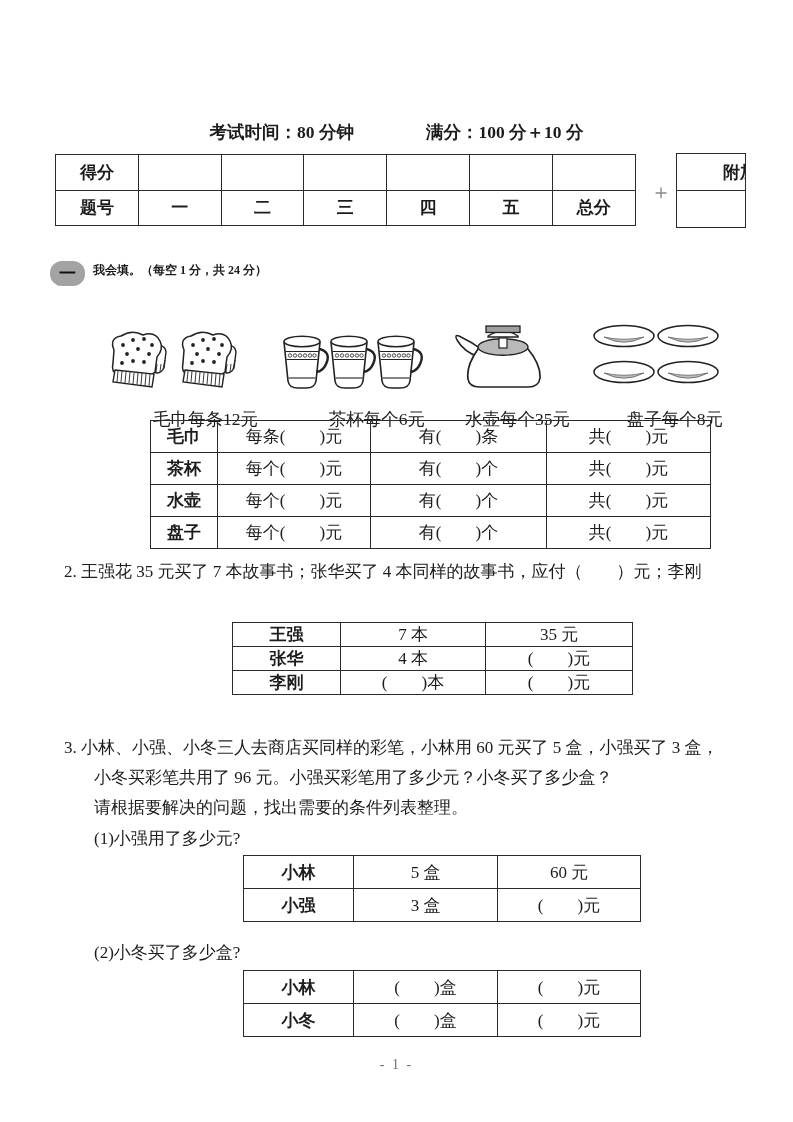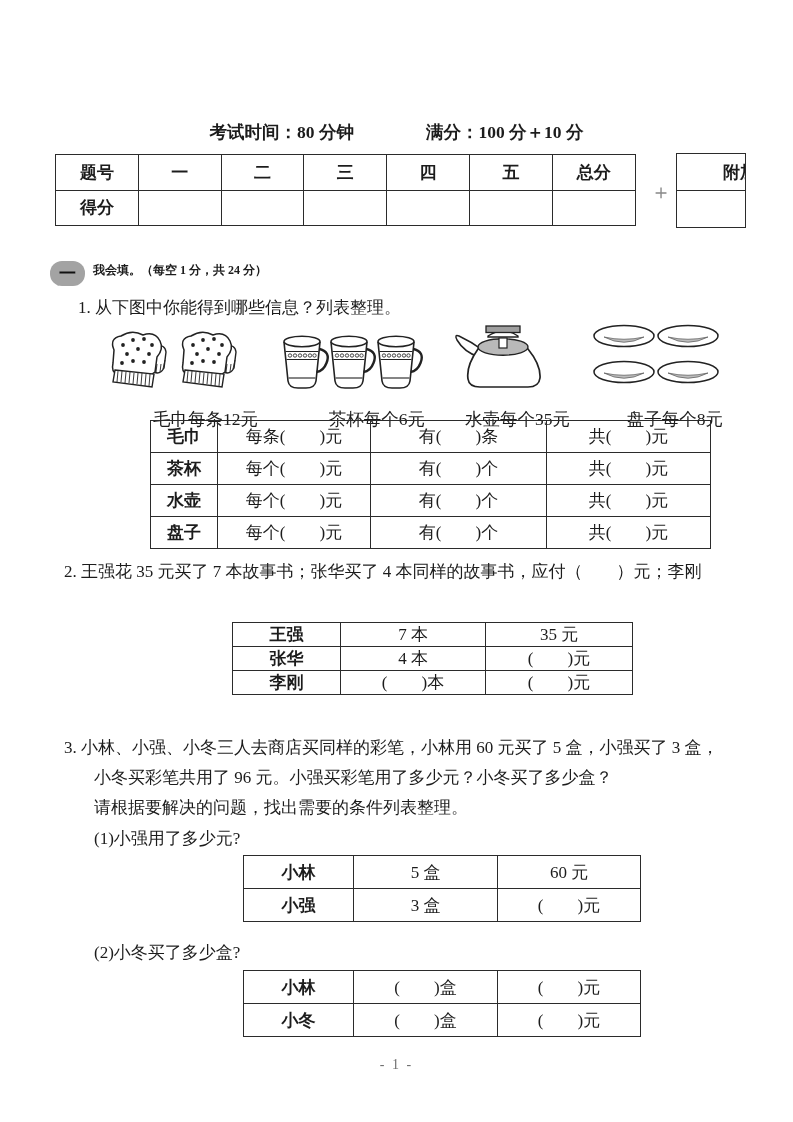--- a/index.html
+++ b/index.html
@@ -72,36 +72,36 @@
 
   <div class="subtitle">
     <span>考试时间：80 分钟</span>
     <span>满分：100 分＋10 分</span>
   </div>
 
   <div class="score-wrap">
     <table class="score-table">
       <tbody>
           <tr>
+        <td class="bold">得分</td>
+        <td></td>
+        <td></td>
+        <td></td>
+        <td></td>
+        <td></td>
+        <td></td>
+      </tr>
+      <tr>
         <td class="bold">题号</td>
         <td class="bold">一</td>
         <td class="bold">二</td>
         <td class="bold">三</td>
         <td class="bold">四</td>
         <td class="bold">五</td>
         <td class="bold">总分</td>
-      </tr>
-      <tr>
-        <td class="bold">得分</td>
-        <td></td>
-        <td></td>
-        <td></td>
-        <td></td>
-        <td></td>
-        <td></td>
       </tr>
     </tbody>
       </table>
     <div class="plus-sign">＋</div>
     <table class="bonus-table">
       <tbody>
           <tr>
         <td class="bold">附加题</td>
       </tr>
       <tr>
@@ -109,21 +109,20 @@
       </tr>
     </tbody>
       </table>
   </div>
 
   <div class="sec-badge">
     <span>一</span>
   </div>
   <div class="sec-title">我会填。（每空 1 分，共 24 分）</div>
 
-  <div class="q-text" style="left:78px; top:296px;">1. 从下图中你能得到哪些信息？列表整理。</div>
 
   <div class="item" style="left:93px; width:165px;">
     <div class="icon-box">
       <svg width="150" height="64" viewBox="0 0 150 64">
         <defs>
           <g id="towel">
             <path d="M50,16 Q59,14 60,22 L58,38 Q54,45 48,42 Z" fill="#fff" stroke="#222" stroke-width="1.4"></path>
             <path d="M51,34 l-1,8 M55,34 l-1,8 M59,30 l-2,9" stroke="#222" stroke-width="0.9" fill="none"></path>
             <path d="M8,20 Q3,8 15,6 Q26,-1 37,5 Q49,1 54,11 Q58,19 51,27 L49,42 Q39,50 27,48 L11,44 Q5,42 7,33 Z" fill="#fff" stroke="#222" stroke-width="1.5"></path>
             <circle cx="17" cy="15" r="1.9" fill="#222"></circle>

